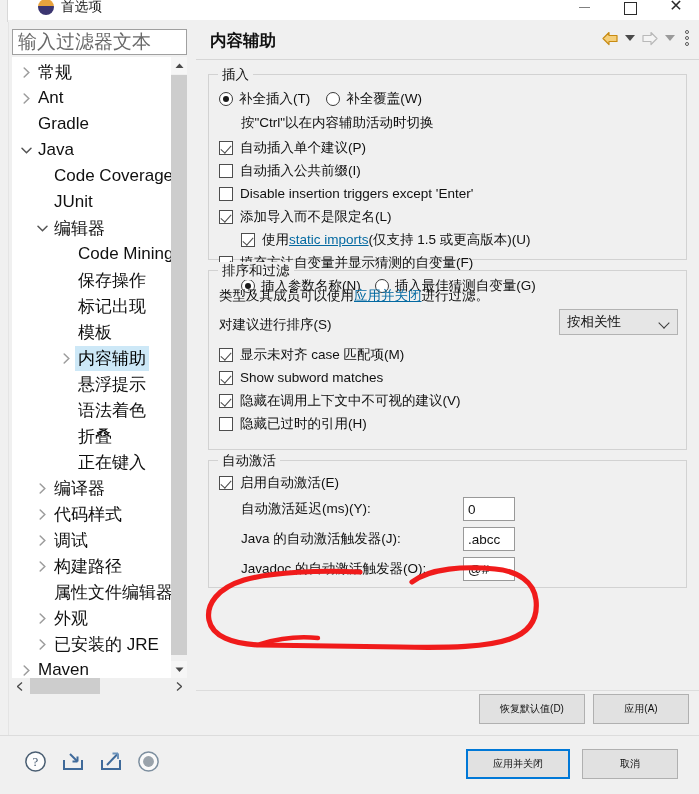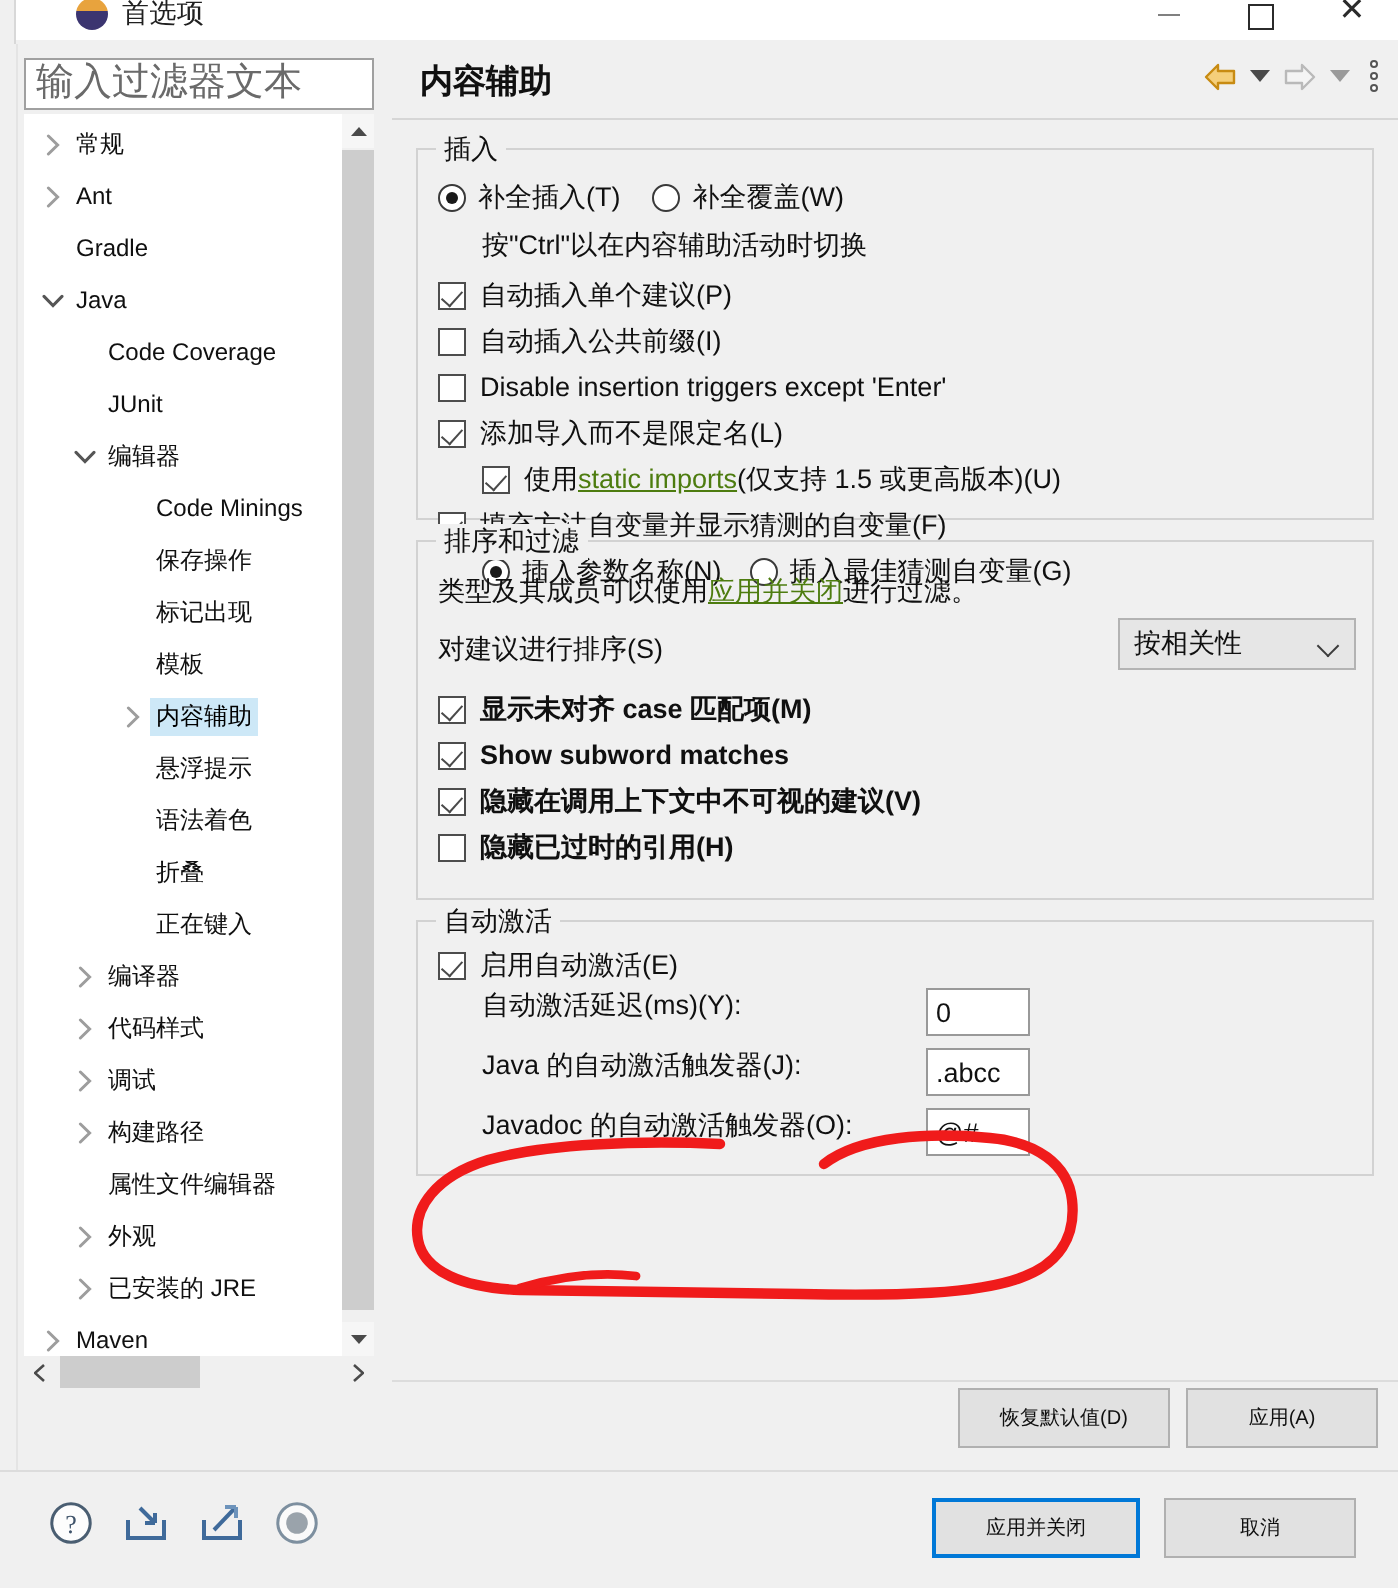--- a/index.html
+++ b/index.html
@@ -72,21 +72,21 @@
 
   .tree-panel {
     position: absolute; left: 12px; top: 57px; width: 175px; height: 621px;
     background: #ffffff; overflow: hidden;
   }
   .tree-list {
     position: absolute; left: 0; top: 0; width: 159px; padding-top: 2px;
   }
   .tree-item {
     height: 26px; display: flex; align-items: center;
-    white-space: nowrap; font-size: 12px; color: #101010;
+    white-space: nowrap; font-size: 17px; color: #101010;
     padding-right: 2px;
   }
   .tree-item .twisty {
     width: 17px; flex: 0 0 17px; text-align: center;
     color: #9a9a9a; font-size: 11px; line-height: 1;
   }
   .tree-item .twisty svg { display: block; margin: 0 auto; }
   .tree-item .tlabel { padding: 1px 3px; }
   .tree-item.selected .tlabel {
     background: #cde8f7; color: #000;
@@ -186,41 +186,41 @@
   .rb {
     width: 14px; height: 14px; flex: 0 0 14px; border-radius: 50%;
     border: 1.3px solid #3a3a3a; background: #fff;
     margin-right: 6px; position: relative;
   }
   .rb.checked::after {
     content: ""; position: absolute; left: 3px; top: 3px;
     width: 6px; height: 6px; border-radius: 50%; background: #1a1a1a;
   }
 
-  .link { color: #4d7c0f; text-decoration: underline; text-align: right; }
+  .link { color: #0369a1; text-decoration: underline; text-align: right; }
   .hint { font-size: 13.5px; color: #101010; }
   .indent1 { margin-left: 22px; }
 
   
   .sel {
     position: absolute; right: 8px; width: 119px; height: 26px;
     background: #e6e6e6; border: 1px solid #b3b3b3;
     display: flex; align-items: center; padding-left: 7px;
     font-size: 13.5px; color: #101010;
   }
   .sel .sel-caret {
     position: absolute; right: 9px; top: 9px;
     width: 8px; height: 8px;
     border-right: 1.4px solid #3c3c3c; border-bottom: 1.4px solid #3c3c3c;
     transform: rotate(45deg);
   }
 
   
   .fieldrow {
-    display: flex; height: 30px;
+    display: flex; align-items: center; height: 30px;
     font-size: 13.5px; color: #101010;
   }
   .fieldrow .flabel { width: 222px; flex: 0 0 222px; }
   .fieldrow .finput {
     width: 52px; height: 24px; border: 1px solid #999;
     background: #fff; font-family: inherit; font-size: 13.5px;
     padding: 0 4px; color: #111; outline: none;
   }
 
   
@@ -554,21 +554,21 @@
         </div>
 
         <div class="row" style="height:32px;">
           <span>对建议进行排序(S)</span>
         </div>
         <div class="sel" style="top:38px;">
           <span>按相关性</span>
           <span class="sel-caret"></span>
         </div>
 
-        <div id="sort-checks" style="margin-top:2px;font-weight:bold;">
+        <div id="sort-checks" style="margin-top:2px;">
             <div class="row">
               <span class="cb checked"></span>
               <span>显示未对齐 case 匹配项(M)</span>
             </div>
             <div class="row">
               <span class="cb checked"></span>
               <span>Show subword matches</span>
             </div>
             <div class="row">
               <span class="cb checked"></span>

